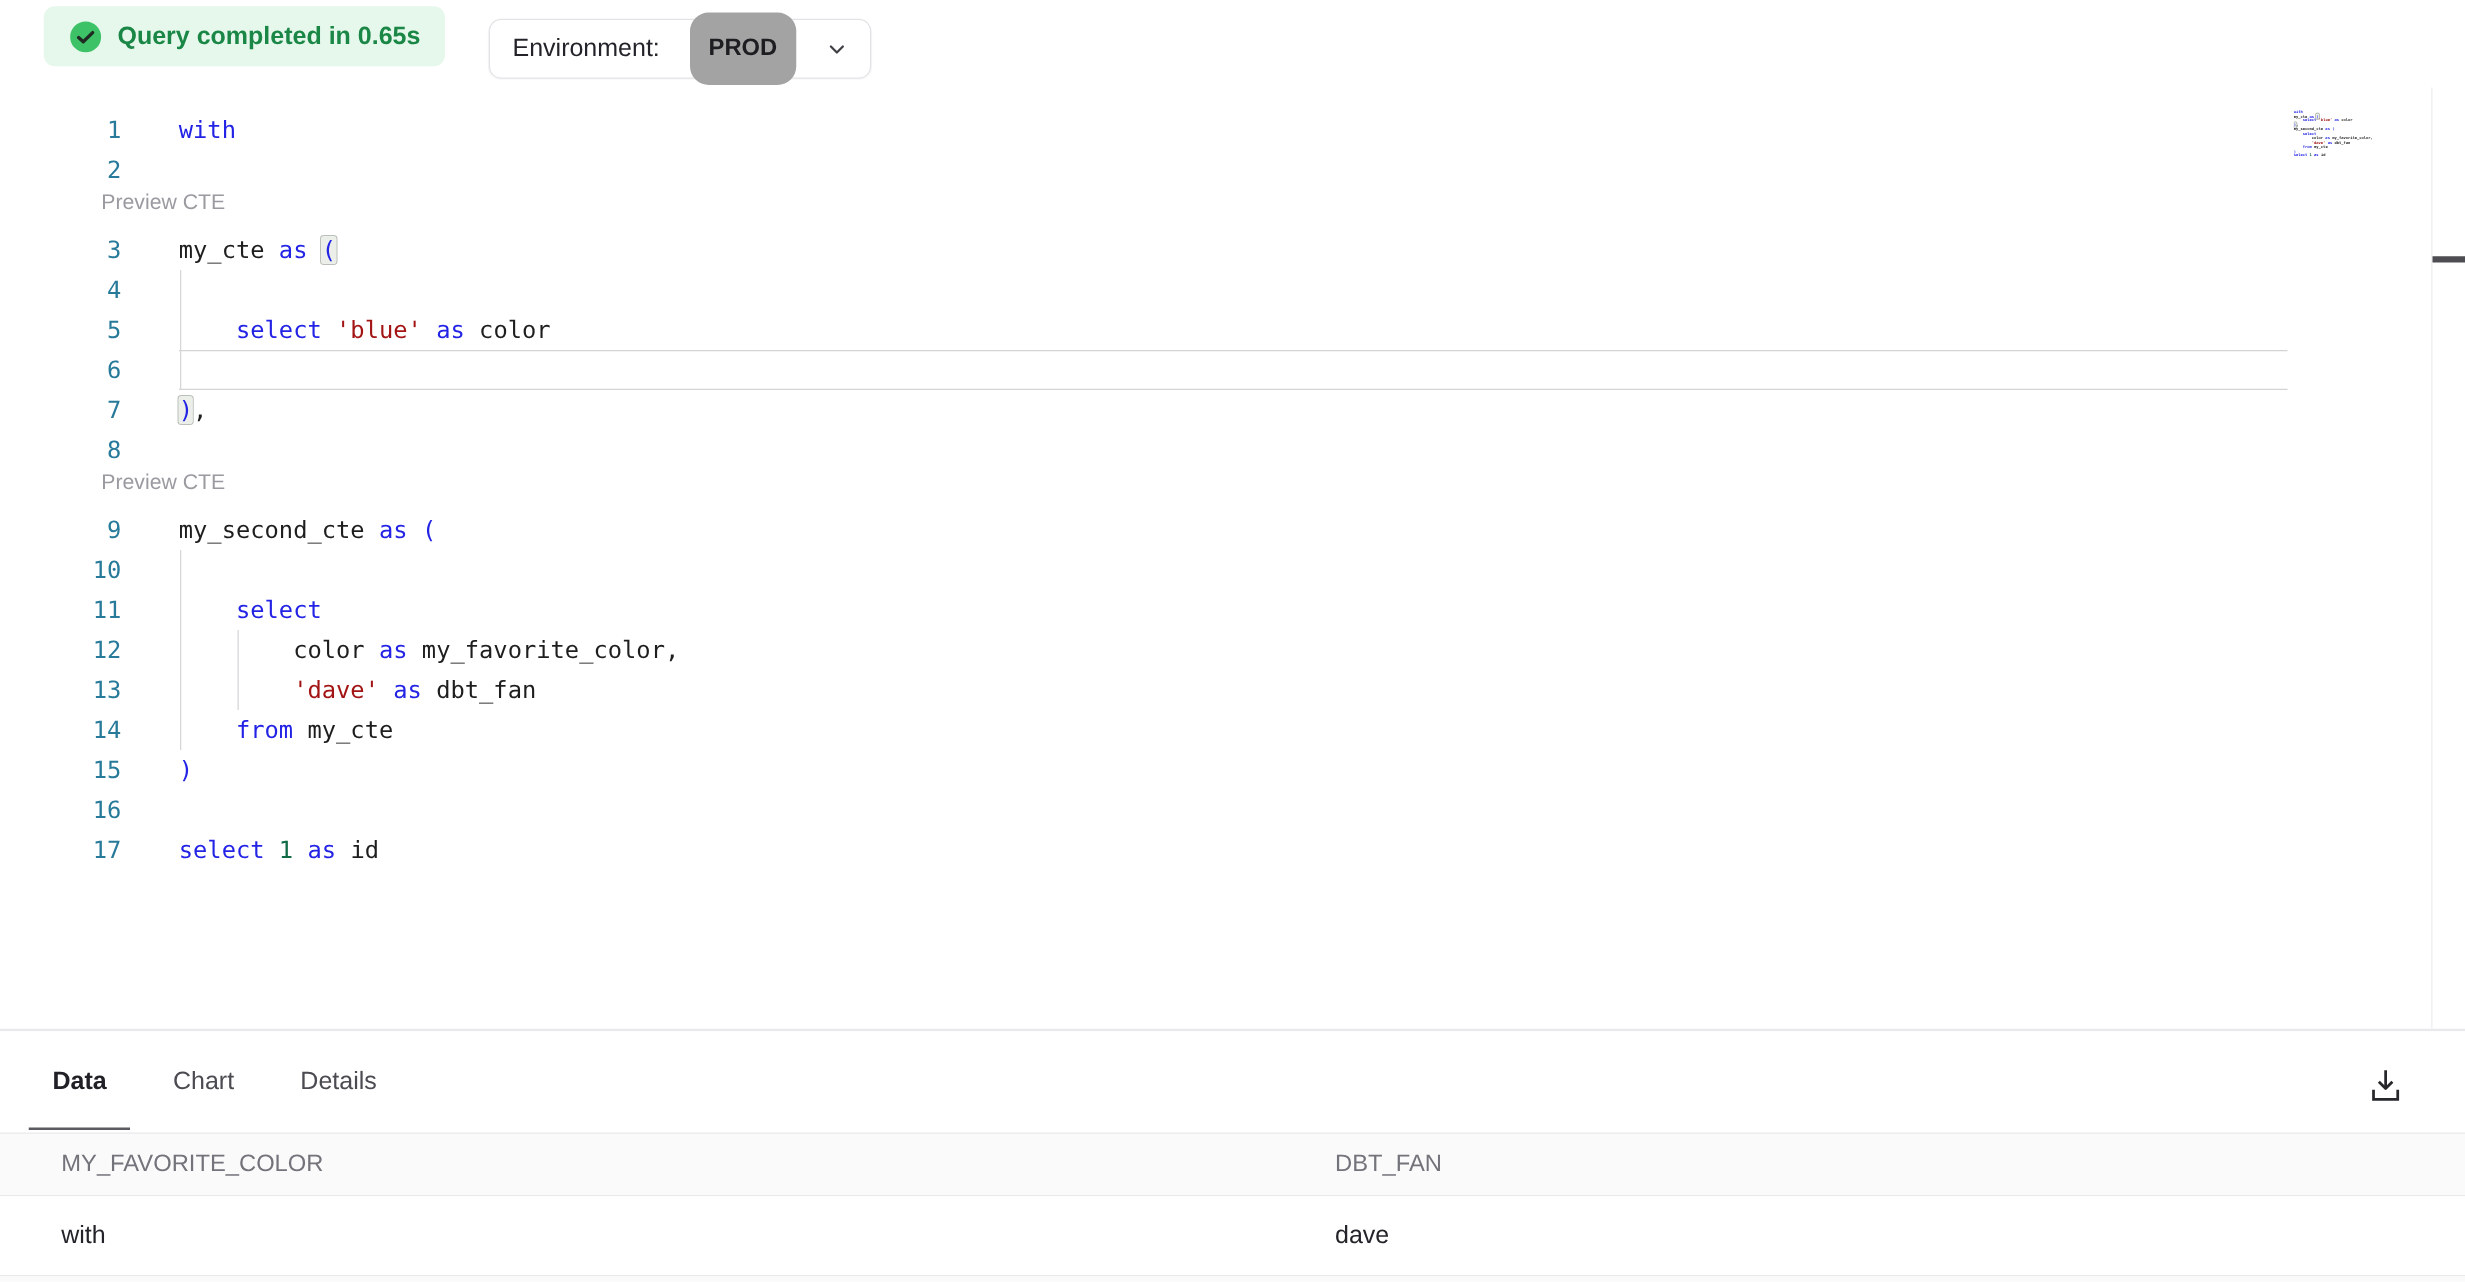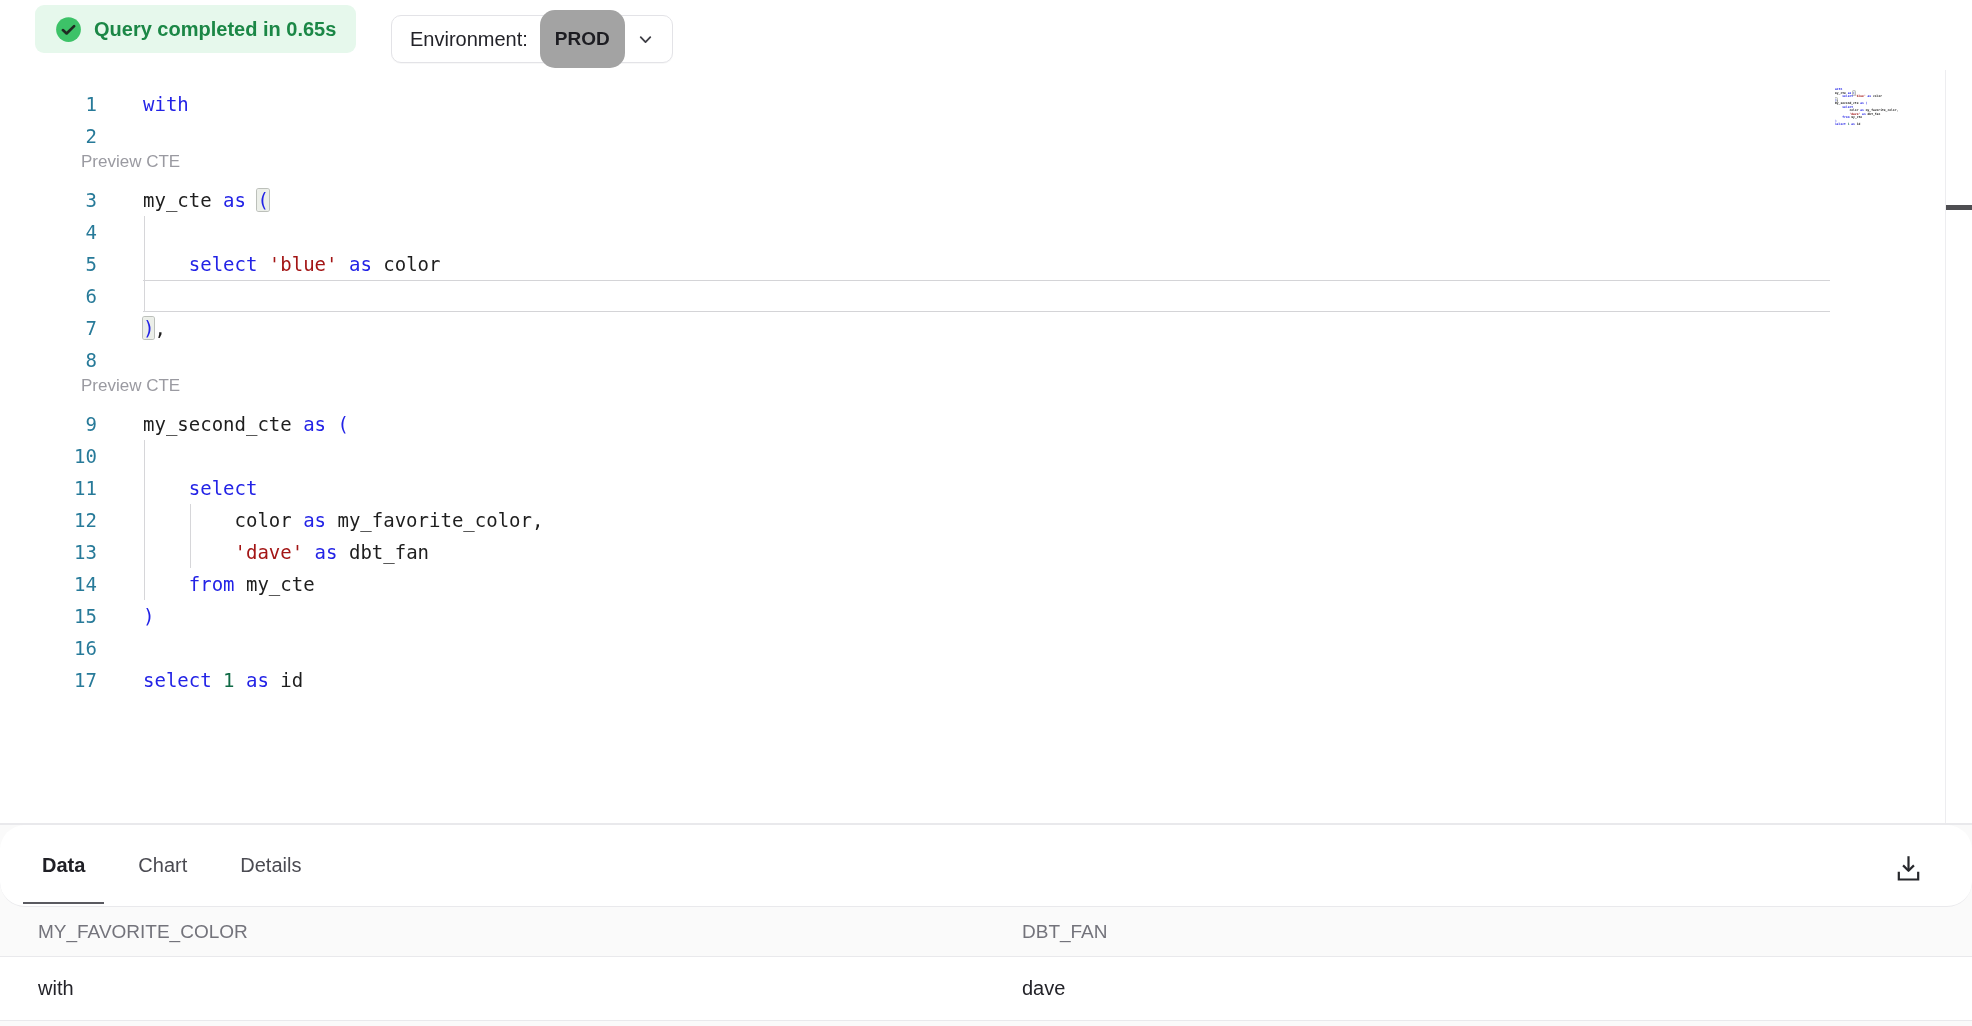--- a/index.html
+++ b/index.html
@@ -13,21 +13,21 @@
   
   .toolbar { position:absolute; top:0; left:0; right:0; height:70px; background:#fff; }
   .status-badge {
     position:absolute; left:35px; top:5px; height:48px;
     display:flex; align-items:center; gap:12px; padding:0 20px;
     background:#e6f8ec; border-radius:9px;
   }
   .status-badge .txt { color:#1b8746; font-size:20px; font-weight:700; }
   .env-select {
     position:absolute; left:391px; top:15px; height:48px;
-    display:flex; align-items:center; gap:12px; padding:0 18px;
+    display:flex; align-items:center; gap:24px; padding:0 18px;
     background:#fff; border:1px solid #e3e3e7; border-radius:10px;
     box-shadow:0 1px 1px rgba(0,0,0,0.03); cursor:pointer;
   }
   .env-select .lbl { font-size:20px; color:#232329; }
   .env-pill {
     background:#a3a3a3; color:#1d1d22; font-weight:700; font-size:19px;
     padding:18px 15px; border-radius:15px;
   }
 
   
@@ -63,28 +63,28 @@
     font-family:"DejaVu Sans Mono", monospace; font-size:3px; line-height:3.5px;
     white-space:pre; font-weight:bold;
   }
 
   
   .ruler { position:absolute; top:0; bottom:0; right:0; width:27px; border-left:1px solid #ededf0; background:#fff; }
   .ruler-marker { position:absolute; top:135px; left:0; right:0; height:5px; background:#4e4e52; }
 
   
   .results { position:absolute; top:823px; left:0; right:0; bottom:0; border-top:2px solid #e9e9ec; background:#fafafa; display:flex; flex-direction:column; }
-  .tabbar { position:relative; height:82px; flex:none; background:#fff; border-bottom:1px solid #e9e9ec; display:flex; align-items:stretch; padding-left:23px; gap:15px;border-radius:25px; }
+  .tabbar { position:relative; height:82px; flex:none; background:#fff; border-bottom:1px solid #e9e9ec; display:flex; align-items:stretch; padding-left:23px; gap:15px; }
   .tab { position:relative; padding:0 19px; display:flex; align-items:center; font-size:20px; color:#4b4b52; cursor:pointer; }
   .tab.active { color:#202026; font-weight:700; }
   .tab.active::after { content:""; position:absolute; left:0; right:0; bottom:2px; height:2px; background:#5a5a60; }
   .download-btn { position:absolute; right:47px; top:23px; width:34px; height:40px; display:flex; align-items:center; justify-content:center; cursor:pointer; background:none; border:none; }
   .thead { height:50px; flex:none; background:#fafafa; border-bottom:1px solid #e9e9ec; display:flex; align-items:center; font-size:19px; color:#73737b; }
   .trow { height:64px; flex:none; background:#fff; border-bottom:1px solid #e9e9ec; display:flex; align-items:center; font-size:20px; color:#232329; }
-  .cell { padding-left:38px; }
+  .cell { padding-left:14px;margin-left:35px; }
   .col0 { width:984px; flex:none; }
   .col1 { flex:1; }
   .tfill { flex:1; background:#fafafa; }
 </style>
 </head>
 <body>
 
 <div class="app">
 
   <div class="toolbar">

